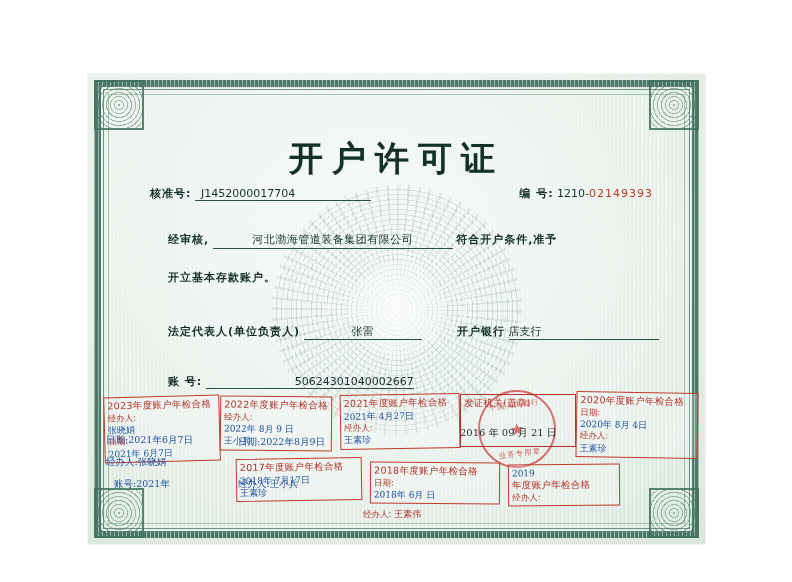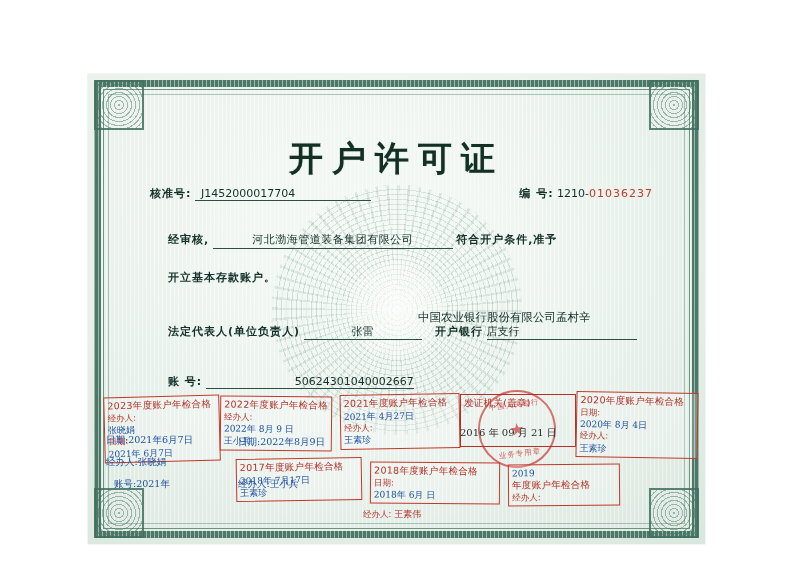--- a/index.html
+++ b/index.html
@@ -164,21 +164,21 @@
   .serial-row { right: 52px; top: 112px; }
   .serial-red { color: #c0392b; letter-spacing: 1px; }
 
   .line1 { left: 80px; top: 158px; }
   .line1 .fill { width: 232px; }
 
   .line2 { left: 80px; top: 196px; }
 
   .line3 { left: 80px; top: 250px; }
   .line3 .name { display:inline-block; width: 118px; border-bottom: 1px solid #2c4f43; text-align:center; }
-  .line3 .bankword { margin-left: 10px; }
+  .line3 .bankword { margin-left: 32px; }
   .line3 .bank { display:inline-block; width: 150px; border-bottom: 1px solid #2c4f43; }
 
   .bank-hand {
     position: absolute;
     left: 330px;
     top: 236px;
     font-size: 11.5px;
     color: #14302a;
     white-space: nowrap;
   }
@@ -284,41 +284,40 @@
 
       <div class="doc-title">开户许可证</div>
 
       <div class="row approve-row">
         <span class="label">核准号:</span>
         <span class="approve-no">J1452000017704</span>
       </div>
 
       <div class="row serial-row">
         <span class="label">编 号:</span>
-        <span>1210-</span><span class="serial-red">01036237</span>
+        <span>1210-</span><span class="serial-red">02149393</span>
       </div>
 
       <div class="row line1">
         <span class="label">经审核,</span>
         <span class="fill">河北渤海管道装备集团有限公司</span>
         <span class="label">符合开户条件,准予</span>
       </div>
 
       <div class="row line2">
         <span class="label">开立基本存款账户。</span>
       </div>
 
       <div class="row line3">
         <span class="label">法定代表人(单位负责人)</span>
         <span class="name">张雷</span>
         <span class="label bankword">开户银行</span>
         <span class="bank">店支行</span>
       </div>
 
-      <div class="bank-hand">中国农业银行股份有限公司孟村辛</div>
 
       <div class="row line4">
         <span class="label">账 号:</span>
         <span class="acct">50624301040002667</span>
       </div>
 
       <div class="seal">
         <div class="seal-top">中国人民银行</div>
         <div class="seal-star">★</div>
         <div class="seal-bot">业务专用章</div>

